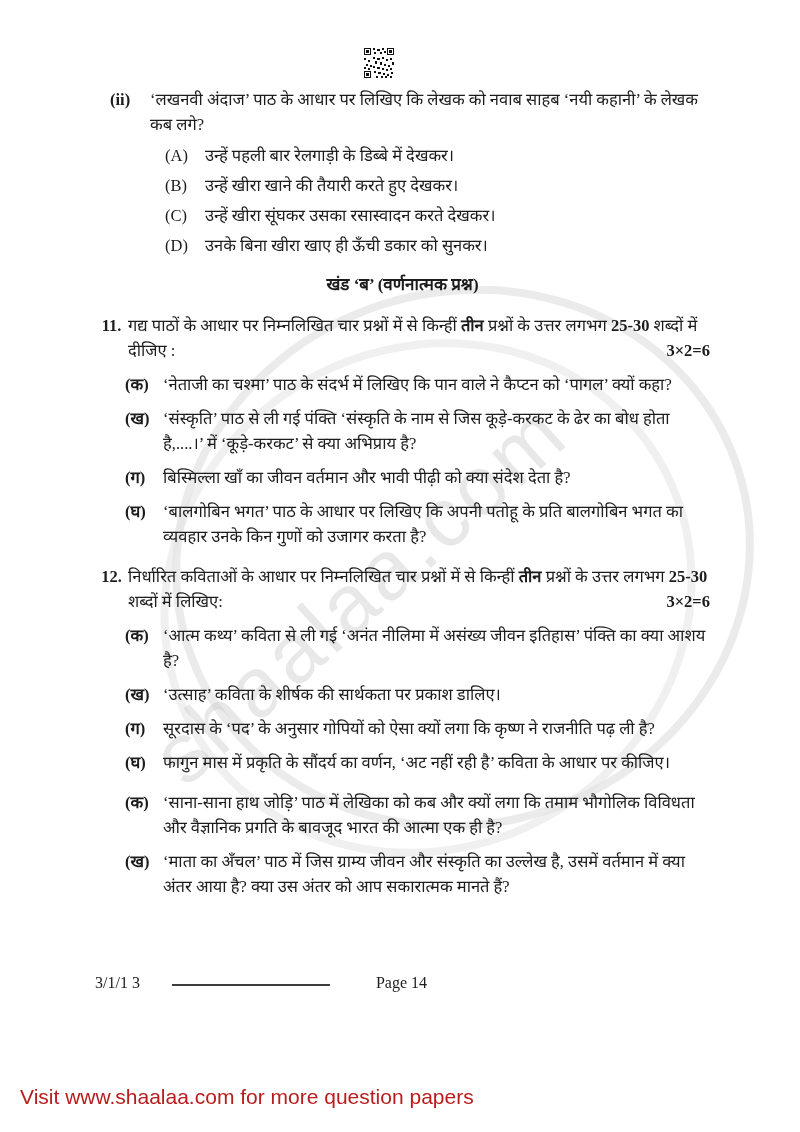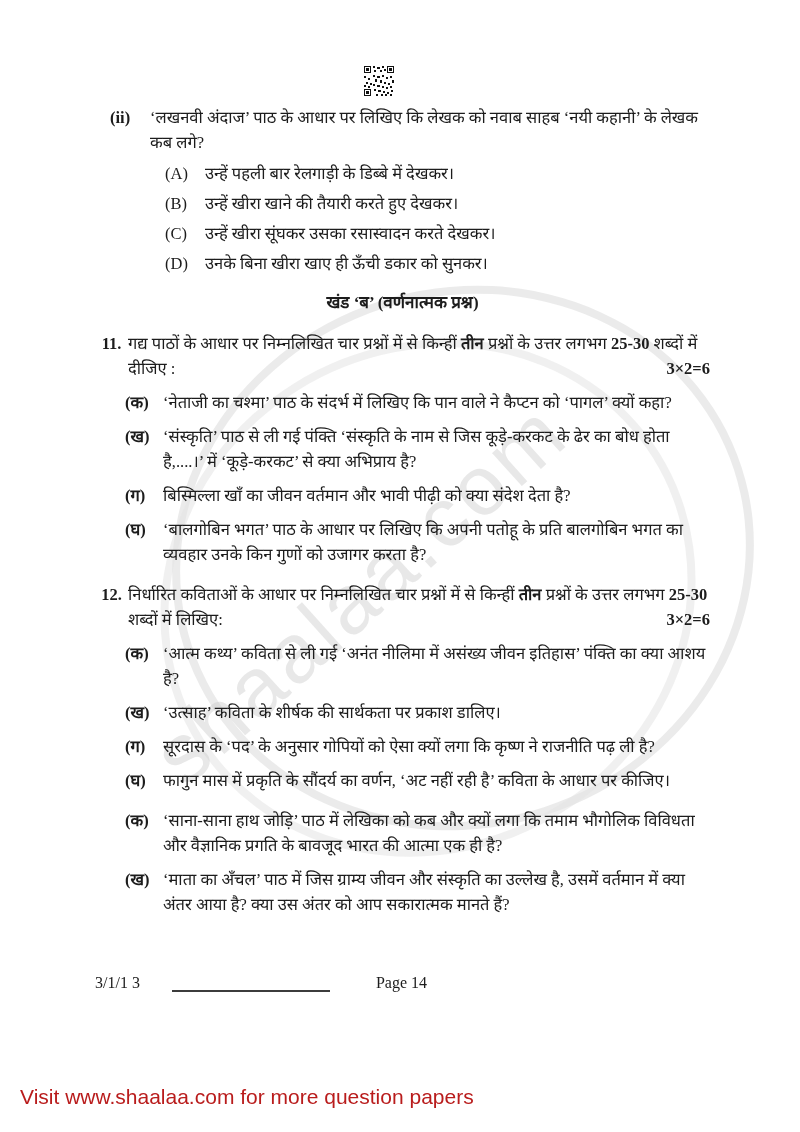--- a/index.html
+++ b/index.html
@@ -12,21 +12,21 @@
   .wm-ring1{left:170px;top:288px;width:570px;height:524px;border:8px solid #dedede;
             border-radius:50%;transform:rotate(-18deg);opacity:.6;}
   .wm-ring2{left:155px;top:345px;width:530px;height:490px;border:8px solid #e3e3e3;
             border-radius:50%;transform:rotate(-32deg);opacity:.55;}
   .wm-text{left:10px;top:545px;width:700px;text-align:center;
            font-family:"Liberation Sans","DejaVu Sans",sans-serif;
            font-size:84px;letter-spacing:4px;color:#c9c9c9;opacity:.42;
            transform:rotate(-42deg);white-space:nowrap;}
 
   
-  .content{position:relative;z-index:2;padding:66px 90px 0 95px;
+  .content{position:relative;z-index:2;padding:48px 90px 0 95px;
            font-size:16.5px;line-height:25px;}
   .qr{width:30px;height:30px;margin:0 auto 9px auto;transform:translateX(-24px);}
   .row{display:flex;align-items:flex-start;}
   .row .txt{flex:1;}
   .b{font-weight:bold;}
 
   .mcq{margin-left:15px;}
   .mcq .lbl{flex:0 0 40px;font-weight:bold;}
   .options{margin-left:70px;margin-top:6px;}
   .opt{margin-top:5px;}
@@ -37,21 +37,21 @@
 
   .question{margin-top:15px;}
   .qnum{flex:0 0 33px;font-weight:bold;text-align:center;}
   .intro{position:relative;}
   .marks{position:absolute;right:0;bottom:0;font-weight:bold;}
   .sub{margin-left:30px;margin-top:9px;}
   .sub .lbl{flex:0 0 38px;font-weight:bold;}
 
   
   .footer{position:absolute;z-index:2;left:95px;top:974px;display:flex;
-          align-items:flex-end;font-size:16px;}
+          align-items:center;font-size:16px;}
   .footer .code{margin-right:32px;}
   .footer .rule{width:158px;height:2px;background:#3c3c3c;margin-top:4px;}
   .footer .pageno{margin-left:46px;}
 
   .banner{position:absolute;z-index:2;left:20px;top:1085px;
           font-family:"Liberation Sans","DejaVu Sans",sans-serif;
           font-size:21px;color:#b91c1c;}
 </style>
 </head>
 <body>

